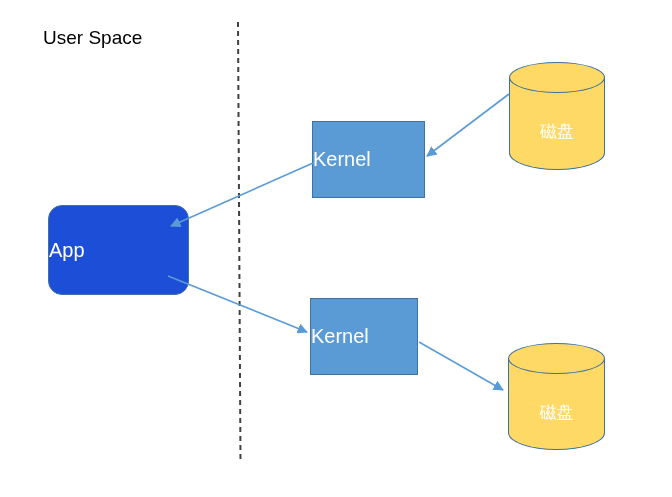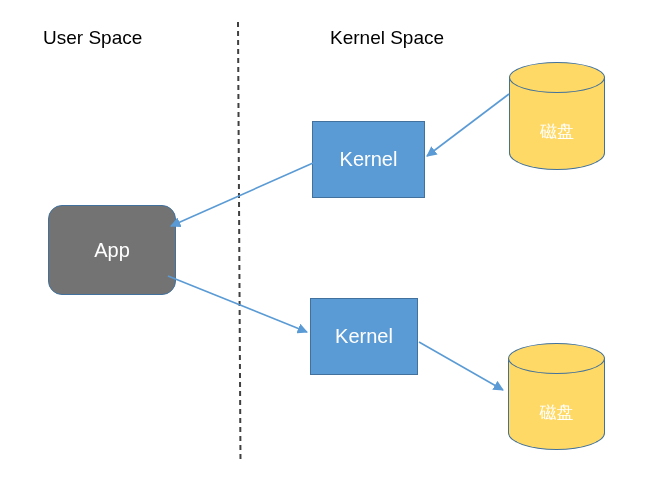--- a/index.html
+++ b/index.html
@@ -21,30 +21,29 @@
     color: #000000;
     white-space: nowrap;
   }
   .region-label.user   { left: 43px;  top: 27px; }
   .region-label.kernel { left: 330px; top: 27px; }
 
   .node {
     position: absolute;
     display: flex;
     align-items: center;
-    justify-content: center;
     color: #ffffff;
     box-sizing: border-box;
     z-index: 1;
   }
   .node-label { font-size: 20px; color: #ffffff; }
 
   .app-node {
-    left: 48px; top: 205px; width: 128px; height: 90px;
-    background: #737373;
+    left: 48px; top: 205px; width: 141px; height: 90px;
+    background: #1d4ed8;
     border: 1.5px solid #41719c;
     border-radius: 14px;
   }
   .kernel-node {
     background: #5b9bd5;
     border: 1.5px solid #41719c;
   }
   .kernel-read-node  { left: 312px; top: 121px; width: 113px; height: 77px; }
   .kernel-write-node { left: 310px; top: 298px; width: 108px; height: 77px; }
 
@@ -78,21 +77,20 @@
     z-index: 2;
     pointer-events: none;
   }
 </style>
 </head>
 <body>
 
 <div class="canvas">
 
   <div class="region-label user">User Space</div>
-  <div class="region-label kernel">Kernel Space</div>
 
   <div class="node app-node">
     <span class="node-label">App</span>
   </div>
 
   <div class="node kernel-node kernel-read-node">
     <span class="node-label">Kernel</span>
   </div>
 
   <div class="node kernel-node kernel-write-node">

